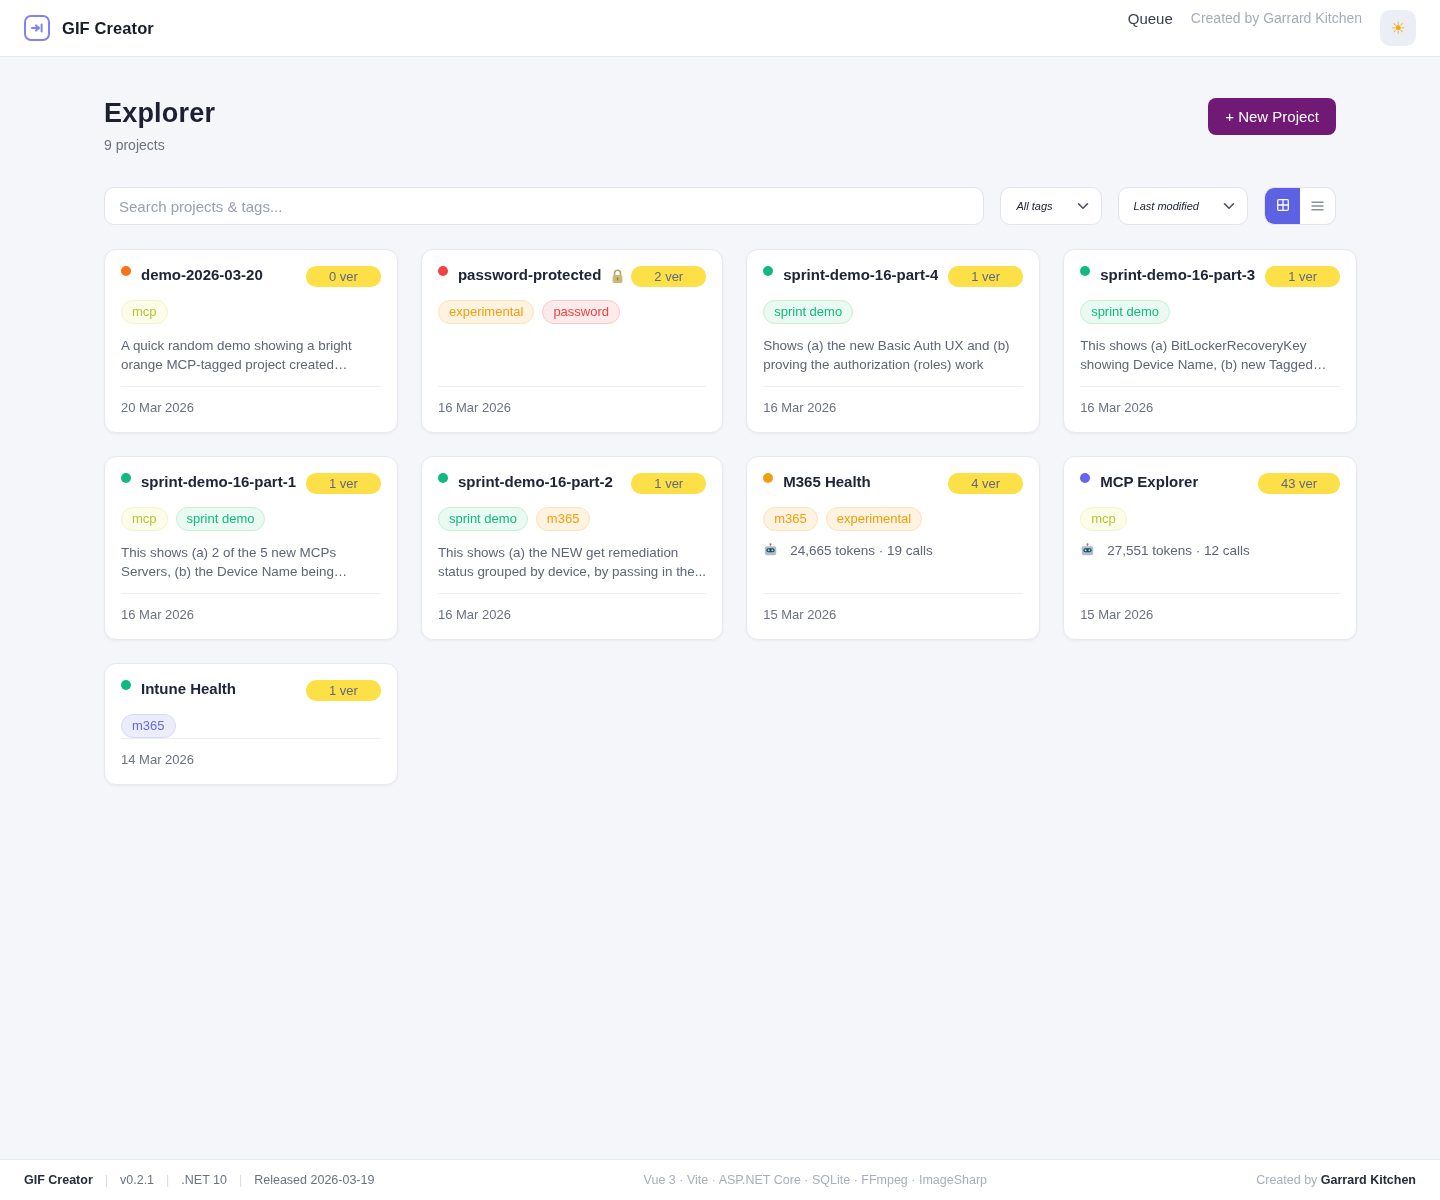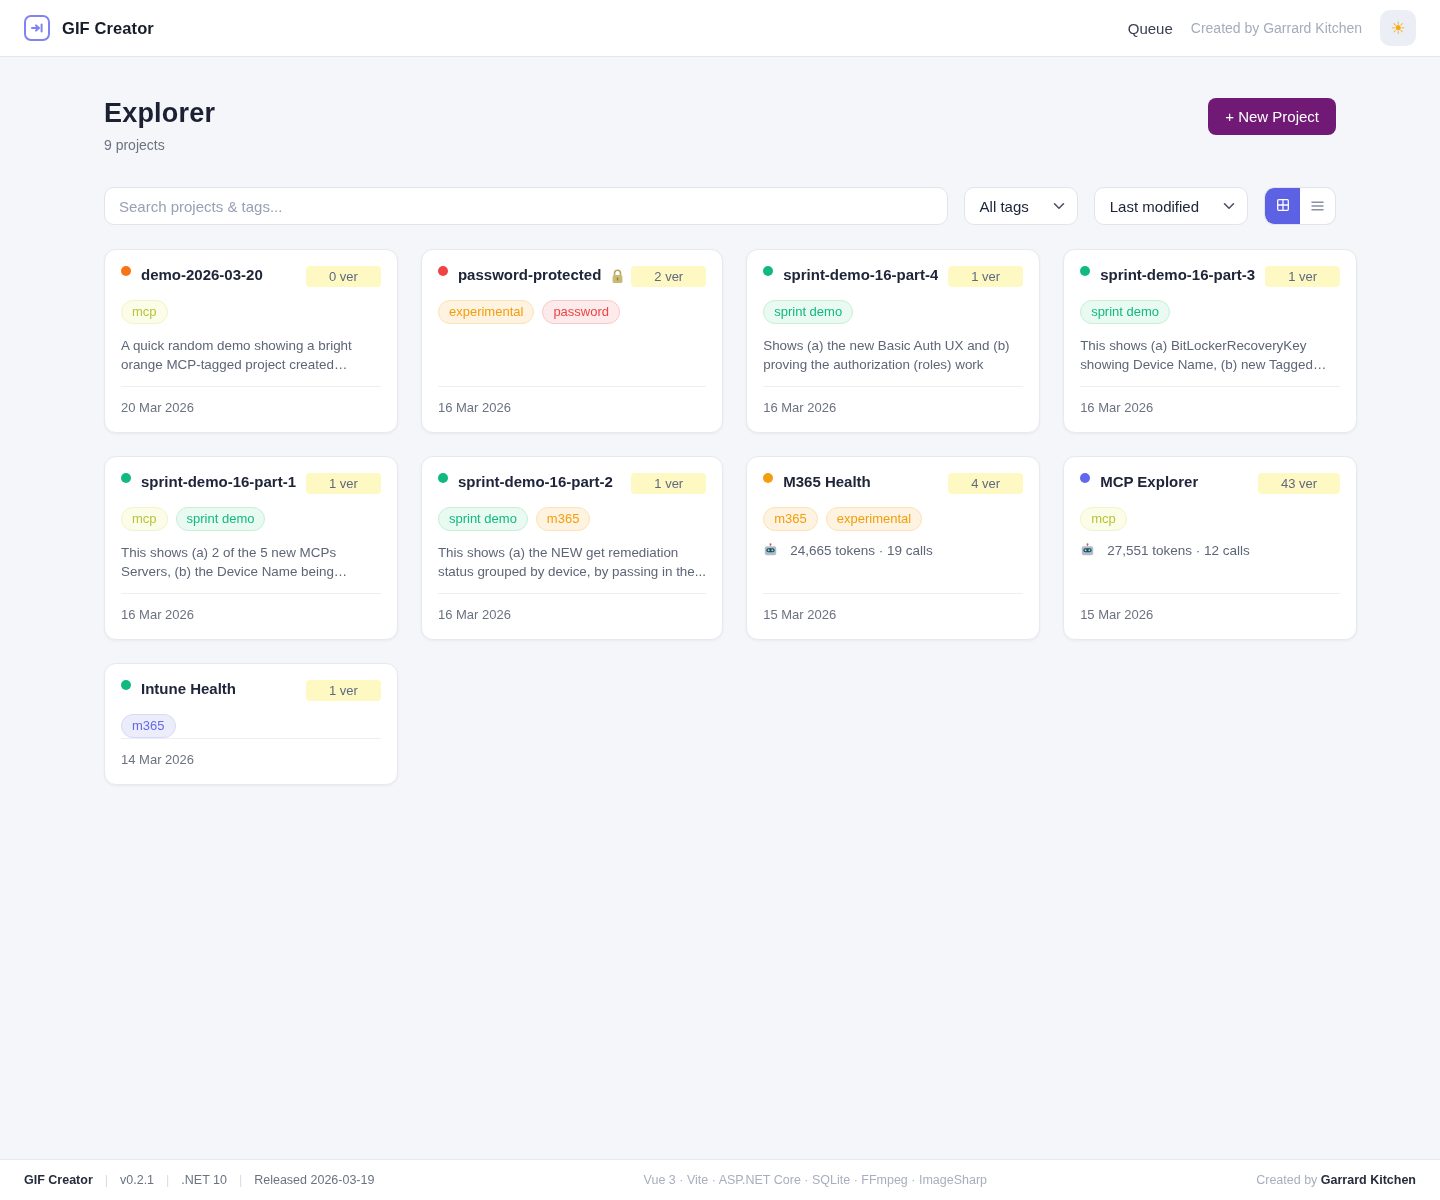--- a/index.html
+++ b/index.html
@@ -20,21 +20,21 @@
     display:flex; align-items:center; justify-content:space-between;
     padding:0 24px;
     flex:none;
   }
   .brand { display:flex; align-items:center; gap:12px; }
   .logo-box {
     width:26px; height:26px; border:2px solid #8183f4; border-radius:7px;
     display:flex; align-items:center; justify-content:center; background:#fff;
   }
   .app-name { font-size:16.5px; font-weight:700; color:#171c2b; letter-spacing:.1px; }
-  .topbar-right { display:flex; align-items:center; gap:18px; }
+  .topbar-right { display:flex; align-items:flex-start; gap:18px; }
   .queue-link { font-size:15px; font-weight:500; color:#3a4054; text-decoration:none; cursor:pointer; }
   .byline { font-size:14px; color:#a6abbd; }
   .theme-btn {
     width:36px; height:36px; border:none; border-radius:10px; background:#eceef6;
     display:flex; align-items:center; justify-content:center; cursor:pointer;
     font-size:17px; color:#f7a80d; line-height:1;
   }
 
   
   main { flex:1; width:100%; }
@@ -52,21 +52,21 @@
   .toolbar { display:flex; gap:16px; margin-top:34px; align-items:center; }
   .search-input {
     flex:1; height:38px; border:1px solid #e1e4ee; border-radius:10px;
     background:#fff; padding:0 14px; font-family:inherit; font-size:15px; color:#20263a;
     outline:none;
   }
   .search-input::placeholder { color:#9aa0b4; }
   .select {
     height:38px; border:1px solid #e1e4ee; border-radius:10px; background:#fff;
     display:flex; align-items:center; gap:24px; padding:0 12px 0 15px;
-    font-size:15px; color:#20263a; cursor:pointer; flex:none;
+    font-size:11px; color:#20263a; cursor:pointer; flex:none;font-style:italic;
   }
   .chev { display:flex; }
   .toggle-group {
     display:flex; background:#eceef6; border:1px solid #e1e4ee; border-radius:10px;
     padding:0; overflow:hidden; flex:none;
   }
   .toggle-btn {
     width:35px; height:36px; border:none; display:flex; align-items:center; justify-content:center;
     cursor:pointer; background:transparent;
   }
@@ -83,22 +83,22 @@
     background:#fff; border:1px solid #e7e9f1; border-radius:12px;
     padding:16px; display:flex; flex-direction:column;
     box-shadow:0 1px 3px rgba(23,28,50,.05);
     cursor:pointer; min-height:120px;
   }
   .card-head { display:flex; gap:10px; }
   .dot { width:10px; height:10px; border-radius:50%; flex:none; }
   .card-title { font-size:15px; font-weight:600; color:#20263a; white-space:nowrap; overflow:hidden; text-overflow:ellipsis; }
   .head-right { margin-left:auto; display:flex; align-items:center; gap:7px; flex:none; }
   .ver {
-    background:#fef9c3; color:#606880; font-size:13px;
-    border-radius:4px; padding:3px 23px; white-space:nowrap;
+    background:#fde047; color:#606880; font-size:13px;
+    border-radius:10px; padding:3px 23px; white-space:nowrap;
   }
   .tags { display:flex; gap:8px; margin-top:13px; flex-wrap:wrap; }
   .tag { border-radius:999px; padding:3px 10px 4px; font-size:13px; border:1px solid transparent; cursor:pointer; }
   .desc {
     margin-top:12px; font-size:13.4px; color:#5d6577; line-height:1.42;
     display:-webkit-box; -webkit-line-clamp:2; -webkit-box-orient:vertical; overflow:hidden;
     margin-bottom:12px;
   }
   .tokens { margin-top:12px; margin-bottom:12px; display:flex; align-items:center; gap:12px; font-size:13.5px; color:#5d6577; }
   .card-foot { margin-top:auto; border-top:1px solid #eceef4; padding-top:11px; }

